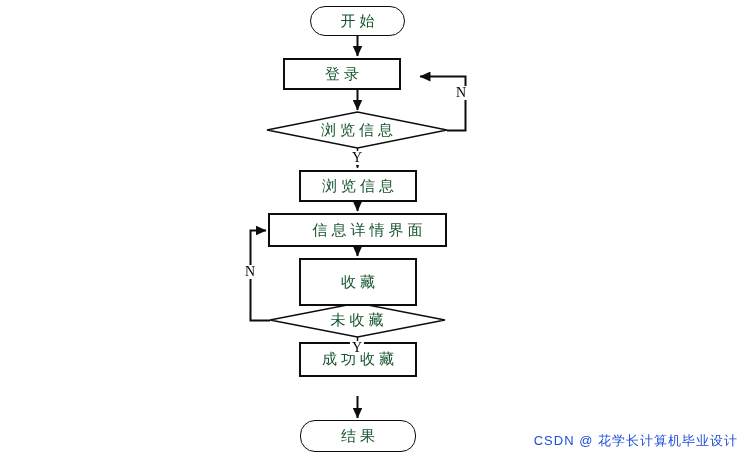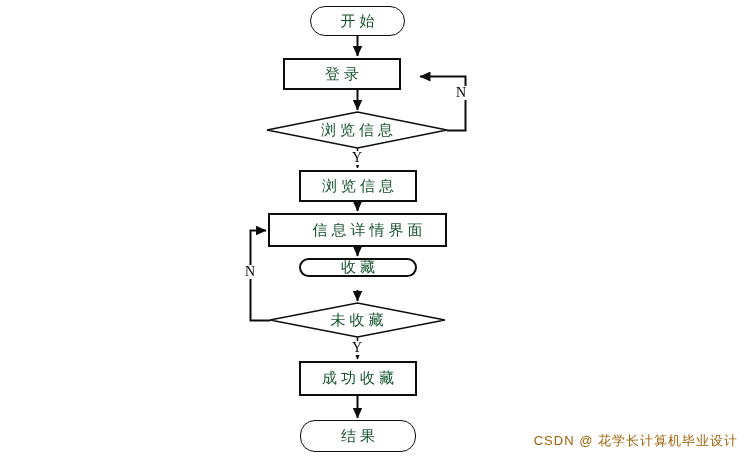--- a/index.html
+++ b/index.html
@@ -55,21 +55,21 @@
     color: #000000;
     background: #ffffff;
     padding: 0 2px;
     line-height: 1;
   }
   .watermark {
     position: absolute;
     right: 6px;
     bottom: 7px;
     font-size: 13px;
-    color: #a16207;
+    color: #1d4ed8;
     font-family: "Liberation Sans", "DejaVu Sans", sans-serif;
     letter-spacing: 1px;
     z-index: 5;
   }
 </style>
 </head>
 <body>
 
 <div class="canvas">
 
@@ -106,25 +106,25 @@
   </div>
 
   <div class="node" style="left:299px; top:170px; width:118px; height:32px;">
     <span>浏览信息</span>
   </div>
 
   <div class="node" style="left:268px; top:213px; width:179px; height:34px;padding-left:20px;">
     <span>信息详情界面</span>
   </div>
 
-  <div class="node" style="left:299px; top:258px; width:118px; height:19px;border-radius:15px;">
+  <div class="node" style="left:299px; top:258px; width:118px; height:48px;">
     <span>收藏</span>
   </div>
 
-  <div class="node" style="left:299px; top:361px; width:118px; height:35px;">
+  <div class="node" style="left:299px; top:342px; width:118px; height:35px;">
     <span>成功收藏</span>
   </div>
 
   <div class="node terminator" style="left:300px; top:420px; width:116px; height:32px;text-align:right;">
     <span>结果</span>
   </div>
 
   <div class="dlabel" style="left:357px; top:130px;">
     <span>浏览信息</span>
   </div>

